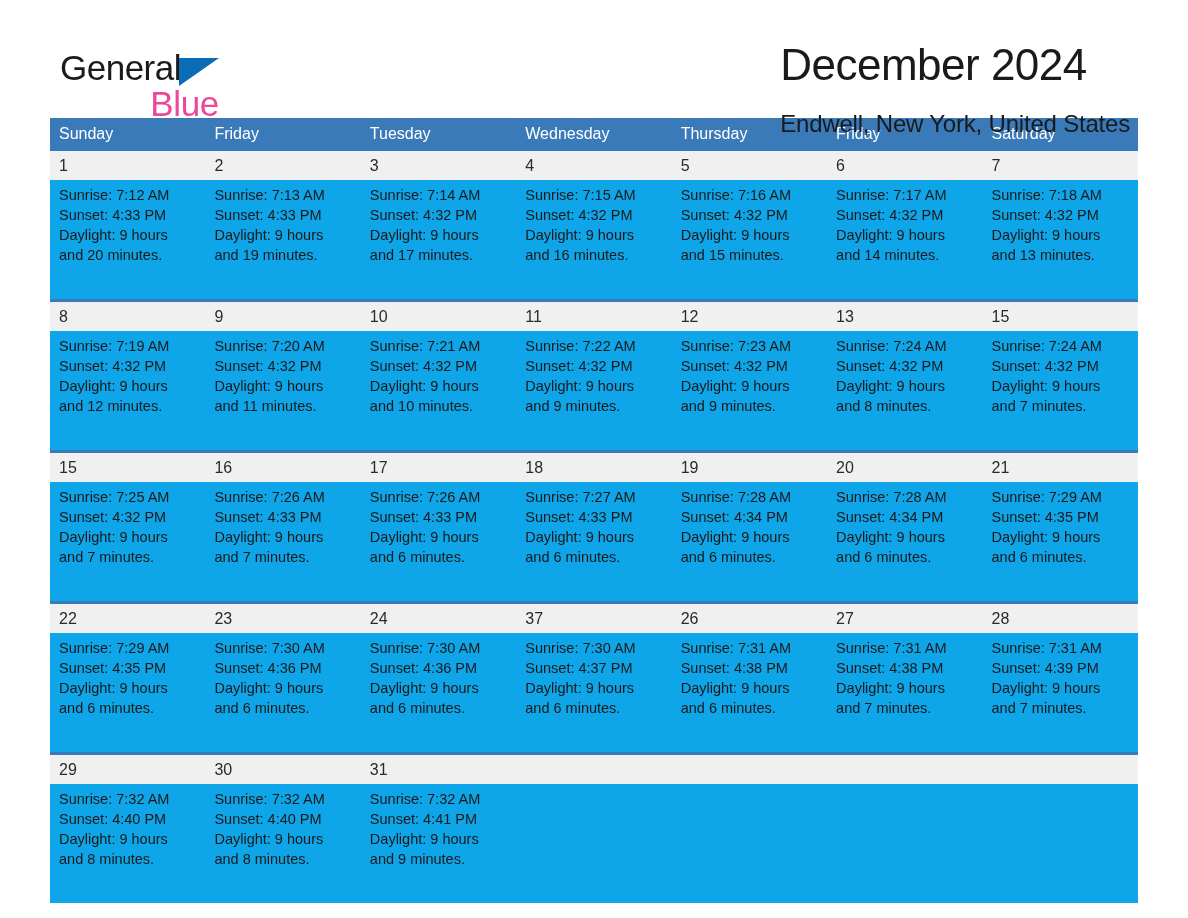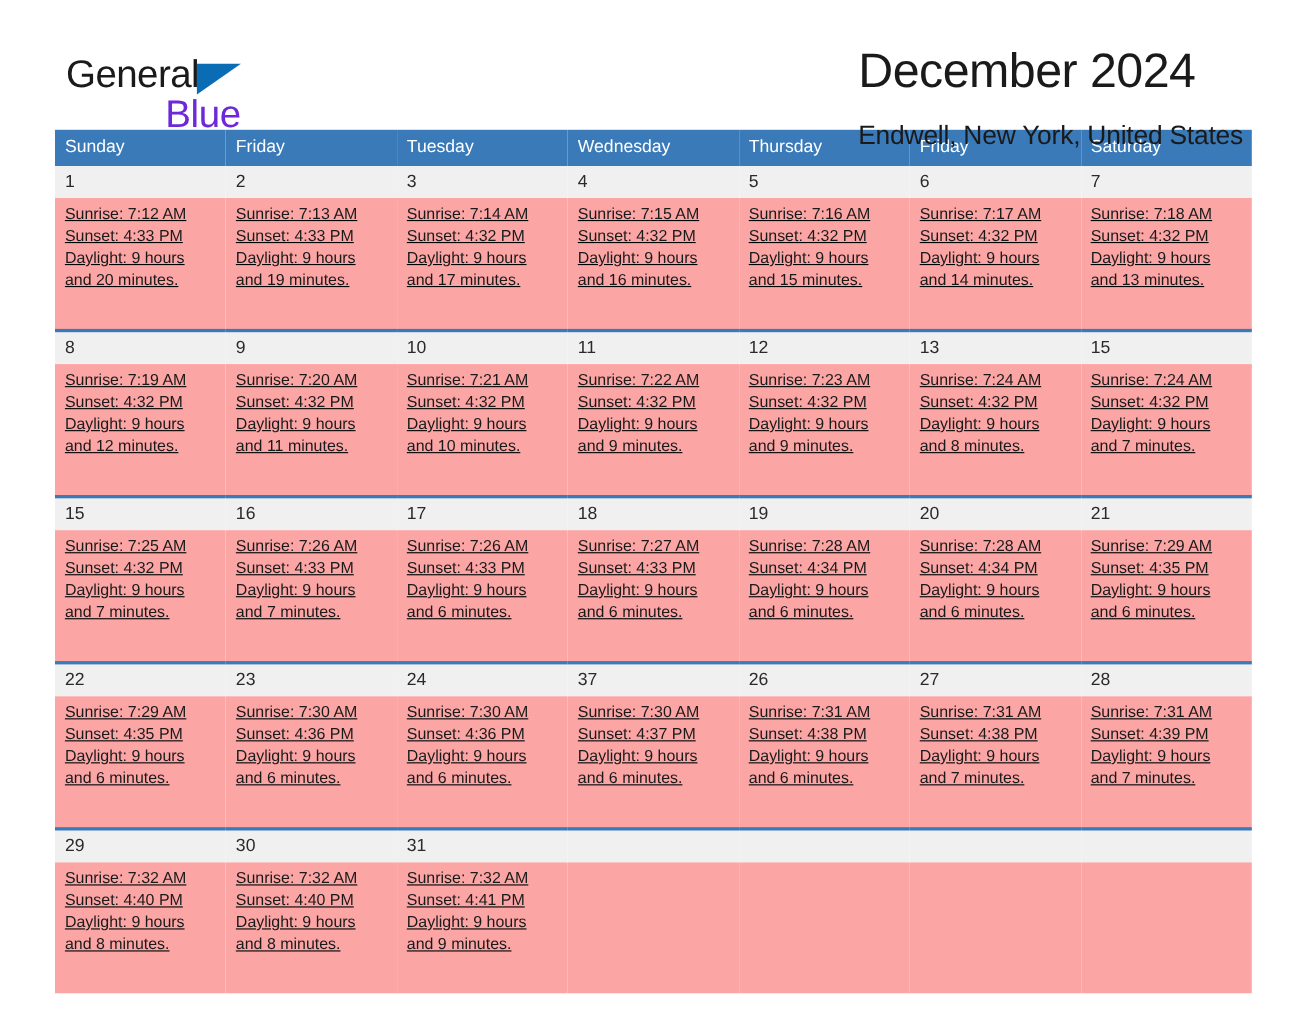--- a/index.html
+++ b/index.html
@@ -51,21 +51,21 @@
     vertical-align: top;
     width: 0;
     height: 0;
     margin-left: -2px;
     margin-top: 8px;
     border-left: 40px solid #0a6cb4;
     border-bottom: 28px solid transparent;
   }
   .brand-row2 {
     font-size: 35px;
-    color: #6d28d9;
+    color: #ec4899;
     font-weight: 400;
     text-align: right;
     margin-top: -2px;
     letter-spacing: -0.3px;
   }
   .title-block {
     position: absolute;
     right: 8px;
     top: 36px;
     text-align: left;
@@ -111,26 +111,25 @@
     padding: 6px 0 5px 9px;
     vertical-align: top;
     border: none;
     height: 15px;
   }
   .daynum-row.sep td {
     border-top: 3px solid #3a7ab8;
   }
 
   .detail-row td {
-    background: #fca5a5;
+    background: #0ea5e9;
     vertical-align: top;
     padding: 5px 10px 22px 9px;
     border: none;
     height: 92px;
-    text-decoration: underline;
   }
   .detail-row td .line {
     font-size: 14.5px;
     line-height: 20px;
     color: #1a1a1a;
     white-space: nowrap;
   }
   .empty-cell { }
 </style>
 </head>

